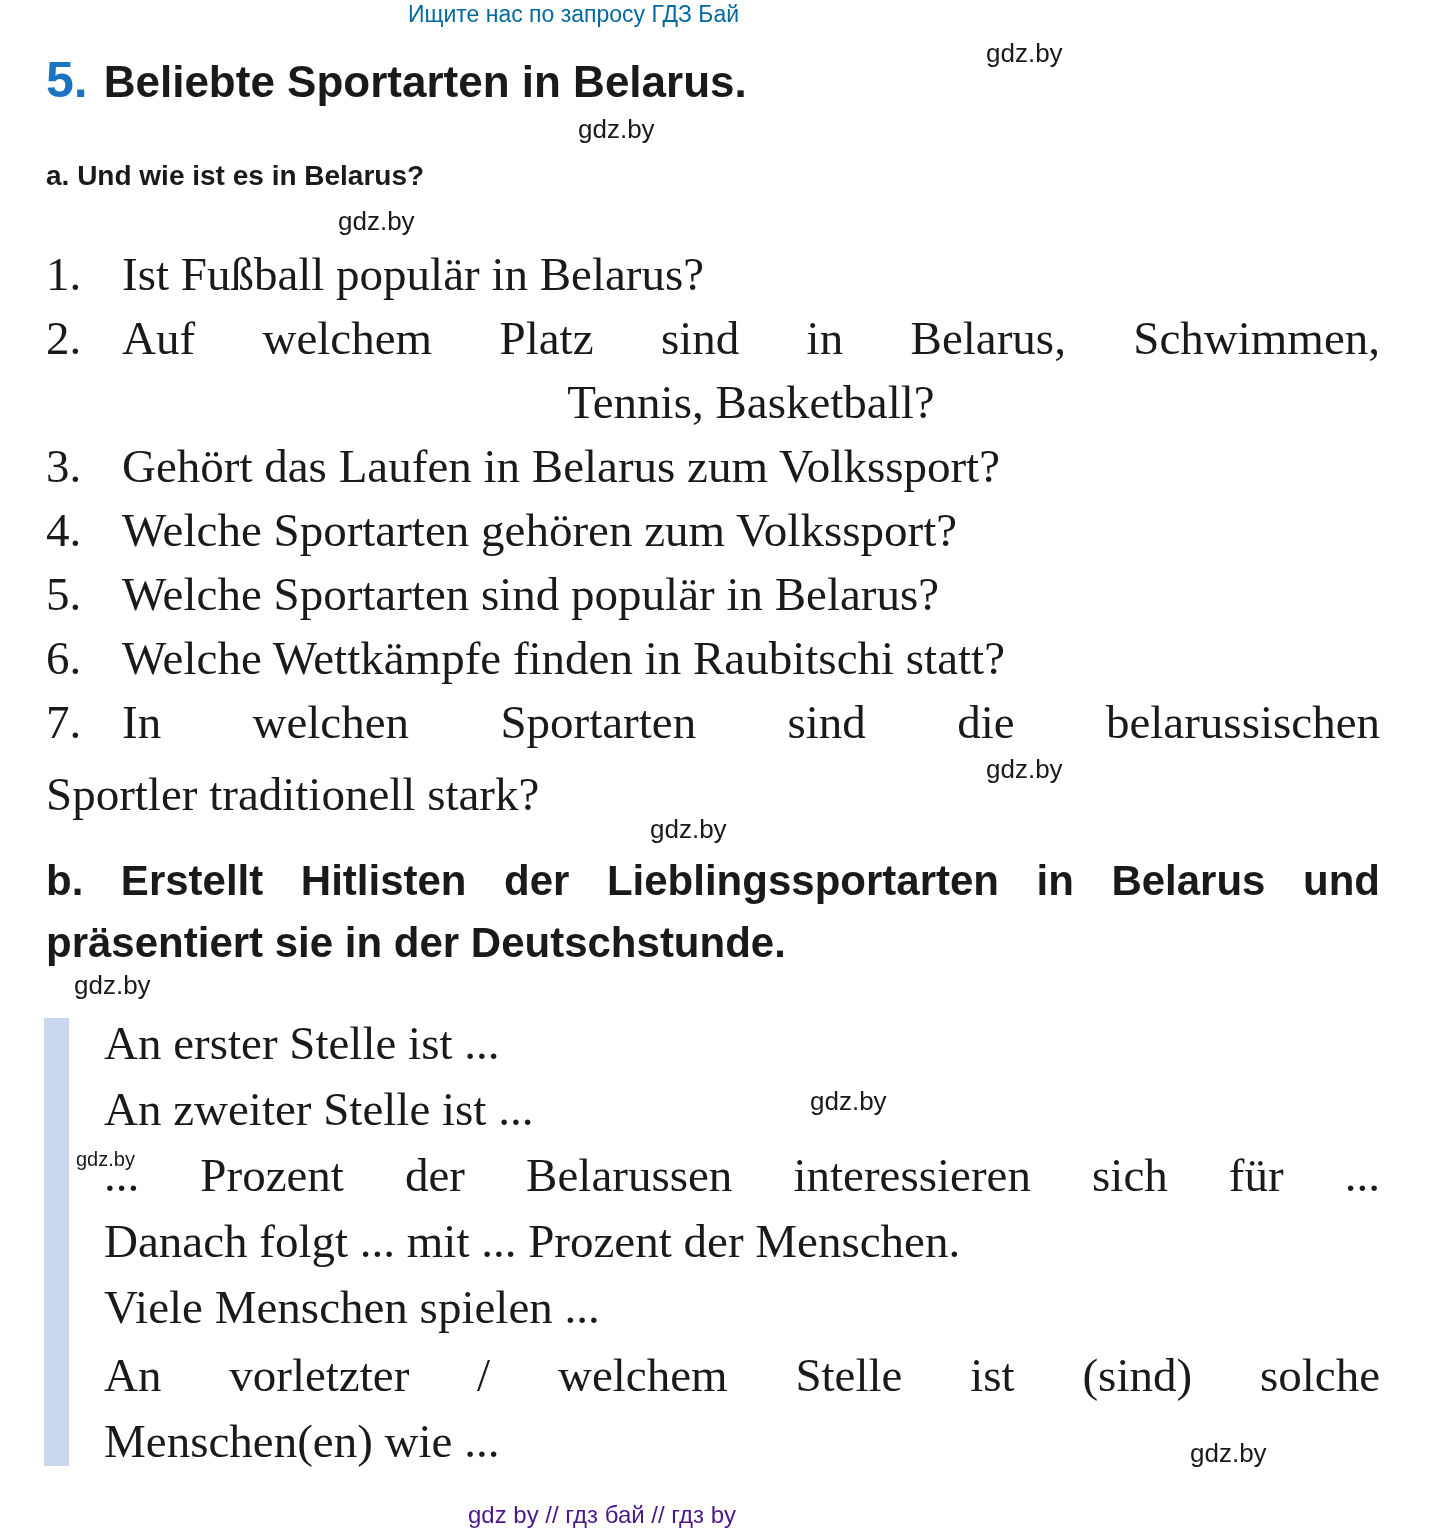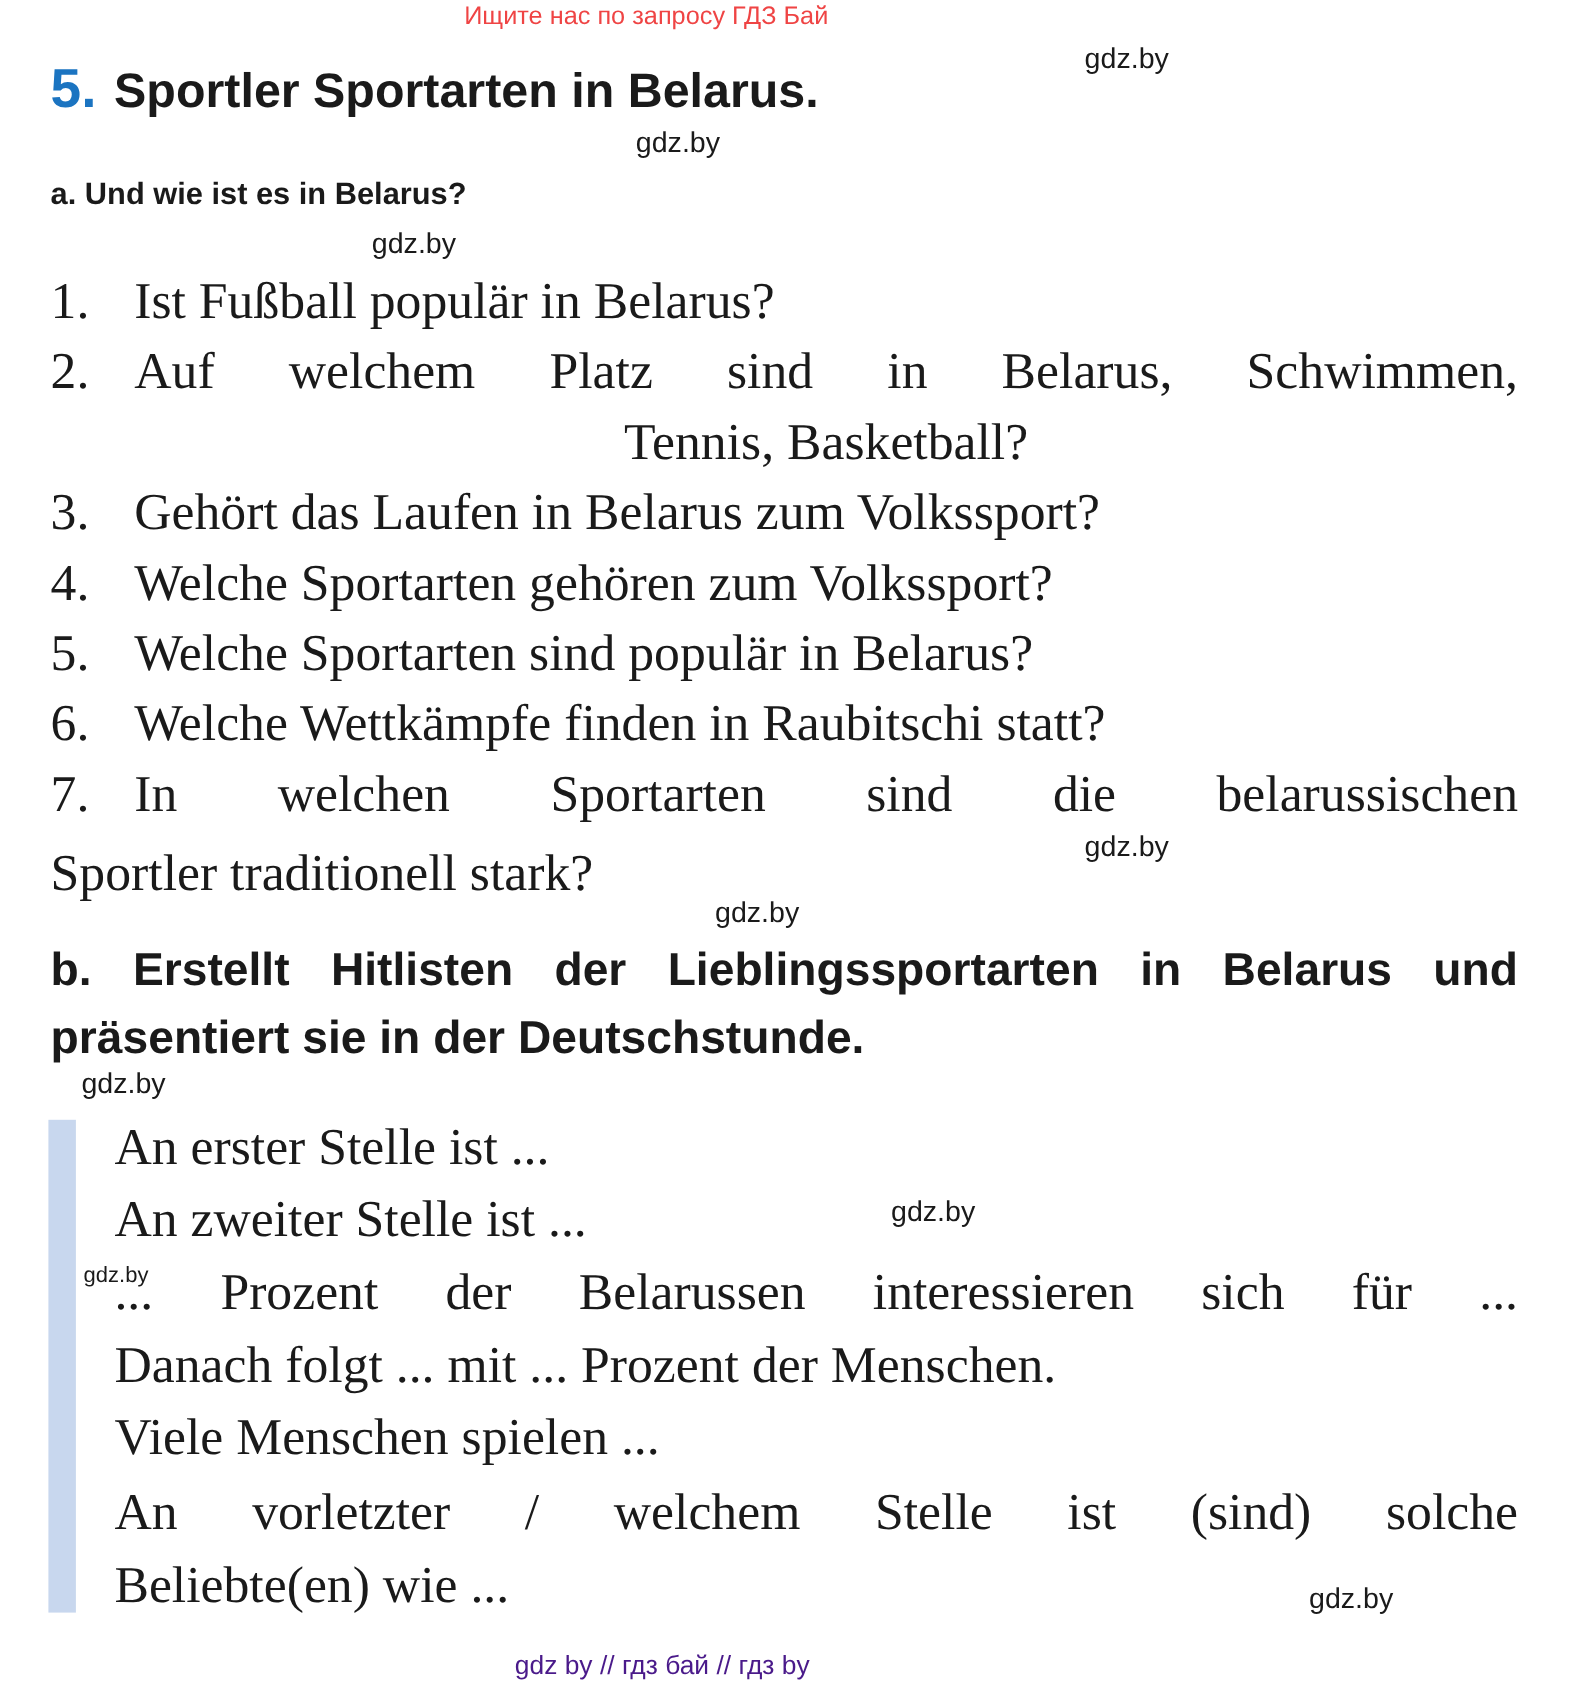--- a/index.html
+++ b/index.html
@@ -1,20 +1,20 @@
 <!DOCTYPE html>
 <html><head>
 <meta charset="utf-8">
 <style>
   html, body { margin:0; padding:0; background:#ffffff; }
   body { width:1439px; height:1533px; position:relative; overflow:hidden; color:#1a1a1a; }
   .abs { position:absolute; white-space:nowrap; }
   .sans { font-family:"Liberation Sans", "DejaVu Sans", sans-serif; }
   .serif { font-family:"Liberation Serif", "DejaVu Serif", serif; }
-  .banner { left:18px; width:1139px; top:0; text-align:center; font-size:23px; color:#ef4444; line-height:28px; }
+  .banner { left:4px; width:1139px; top:0; text-align:center; font-size:23px; color:#0369a1; line-height:28px; }
   .wm { font-size:26px; color:#1a1a1a; line-height:30px; }
   .title { left:46px; top:52px; font-size:44px; font-weight:bold; line-height:56px; }
   .title .num { color:#1b74c1; font-size:50px; margin-right:16px; }
   .sub { left:46px; font-size:28px; font-weight:bold; line-height:52px; }
   .q { left:46px; width:1334px; font-size:47px; line-height:64px; display:flex; }
   .q .n { width:76px; flex:none; }
   .q .t { flex:1; }
   .q .t.just { text-align:justify; text-align-last:justify; }
   .bpara { left:46px; width:1334px; top:850px; font-size:42px; font-weight:bold; line-height:62px; white-space:normal; }
   .bpara .l1 { display:block; text-align:justify; text-align-last:justify; }
@@ -24,21 +24,21 @@
   .footer { left:0; width:1204px; top:1500px; text-align:center; font-size:24px; color:#4a1a8a; line-height:30px; }
 </style>
 </head>
 <body>
 
 <div class="abs sans banner">Ищите нас по запросу ГДЗ Бай</div>
 
 <div class="abs sans wm" style="left:986px; top:38px;">gdz.by</div>
 
 <div class="abs sans title">
-  <span class="num">5.</span><span>Sportler Sportarten in Belarus.</span>
+  <span class="num">5.</span><span>Beliebte Sportarten in Belarus.</span>
 </div>
 
 <div class="abs sans wm" style="left:578px; top:114px;">gdz.by</div>
 
 <div class="abs sans sub" style="top:150px;">a. Und wie ist es in Belarus?</div>
 
 <div class="abs sans wm" style="left:338px; top:206px;">gdz.by</div>
 
 <div class="abs serif q" style="top:242px;">
   <span class="n">1.</span>
@@ -91,17 +91,17 @@
 
 <div class="abs serif ph" style="top:1010px;">An erster Stelle ist ...</div>
 <div class="abs serif ph" style="top:1076px;">An zweiter Stelle ist ...</div>
 <div class="abs sans wm" style="left:810px; top:1086px;">gdz.by</div>
 
 <div class="abs sans" style="left:76px; top:1148px; font-size:20px; line-height:22px;">gdz.by</div>
 <div class="abs serif ph just" style="top:1142px;">... Prozent der Belarussen interessieren sich für ...</div>
 <div class="abs serif ph" style="top:1208px;">Danach folgt ... mit ... Prozent der Menschen.</div>
 <div class="abs serif ph" style="top:1274px;">Viele Menschen spielen ...</div>
 <div class="abs serif ph just" style="top:1342px;">An vorletzter / welchem Stelle ist (sind) solche</div>
-<div class="abs serif ph" style="top:1408px;">Beliebte(en) wie ...</div>
+<div class="abs serif ph" style="top:1408px;">Menschen(en) wie ...</div>
 
 <div class="abs sans wm" style="left:1190px; top:1438px;">gdz.by</div>
 
 <div class="abs sans footer">gdz by  //  гдз бай  //  гдз by</div>
 
 </body></html>

